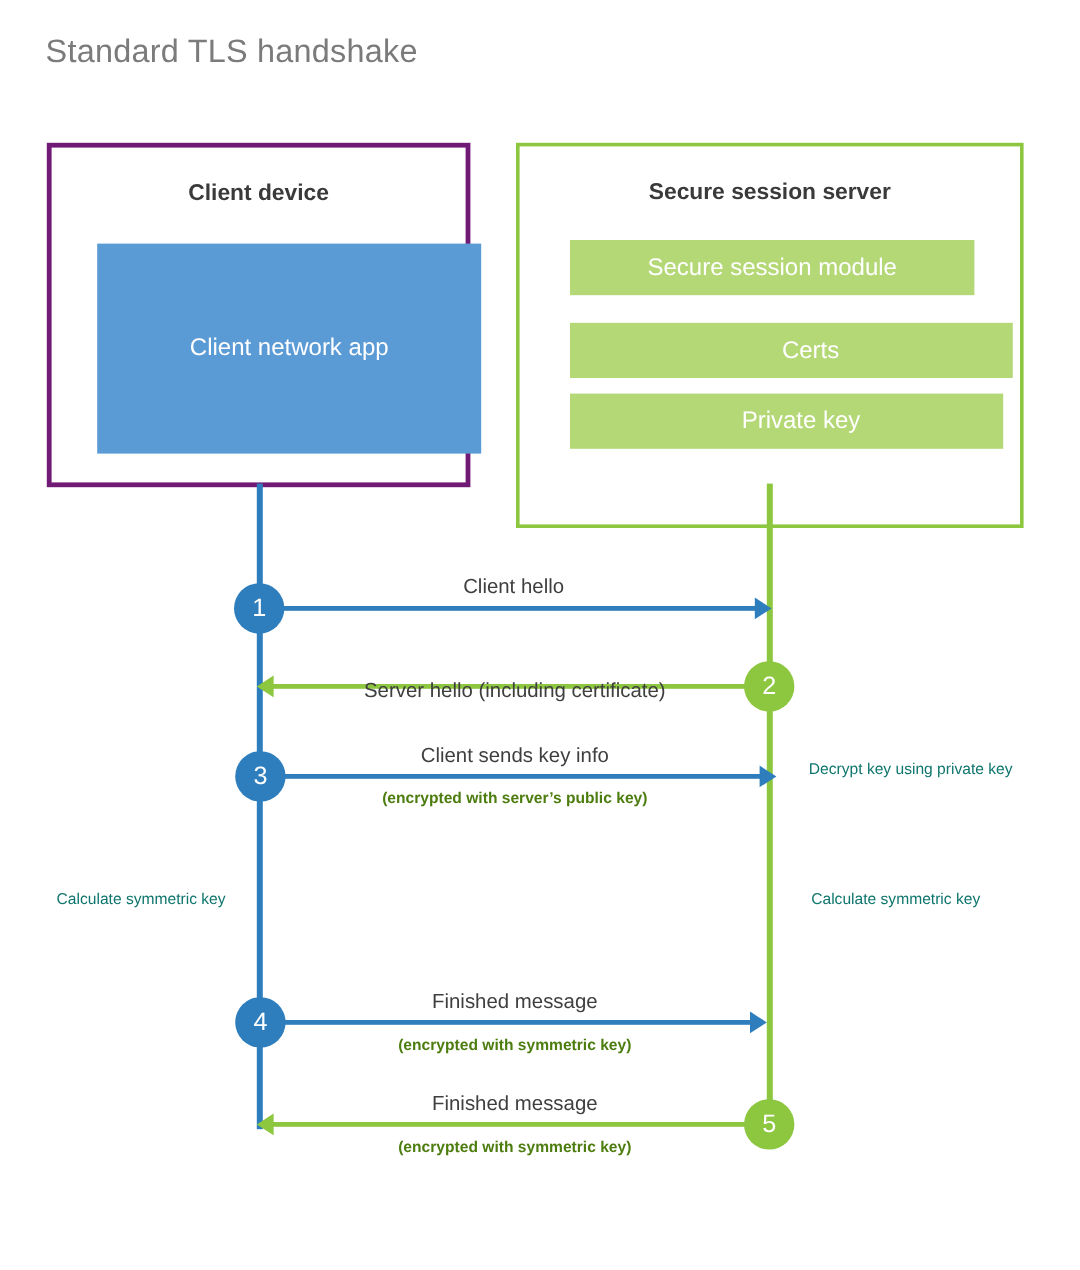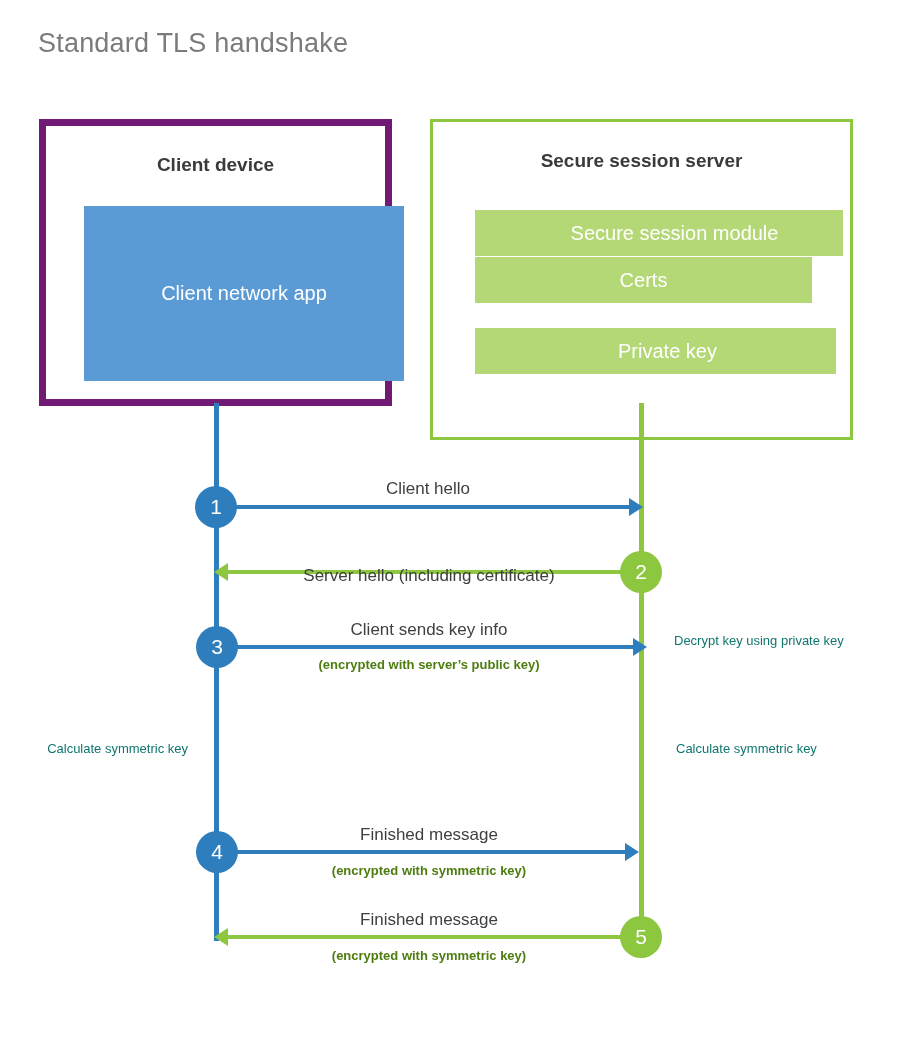--- a/index.html
+++ b/index.html
@@ -32,21 +32,21 @@
   .panel {
     position: absolute;
     background: #ffffff;
     box-sizing: border-box;
   }
   #client-panel {
     left: 39px;
     top: 119px;
     width: 353px;
     height: 287px;
-    border: 7px solid #701a75;
+    border: 4px solid #701a75;
   }
   #server-panel {
     left: 430px;
     top: 119px;
     width: 423px;
     height: 321px;
     border: 3px solid #8dc63f;
   }
   .panel-title {
     position: absolute;
@@ -90,22 +90,22 @@
     display: flex;
     align-items: center;
     justify-content: center;
   }
   .server-bar .box-label {
     color: #ffffff;
     font-size: 20px;
     font-weight: 300;
     text-align: center;
   }
-  #server-bar-0 { top: 88px; padding-left: 31px; }
-  #server-bar-1 { top: 135px; }
+  #server-bar-0 { top: 78px; }
+  #server-bar-1 { top: 147px; padding-left: 32px; }
   #server-bar-2 { top: 206px; padding-left: 24px; }
 
   
   .lifeline {
     position: absolute;
     width: 5px;
   }
   #client-lifeline {
     left: 214px;
     top: 403px;

